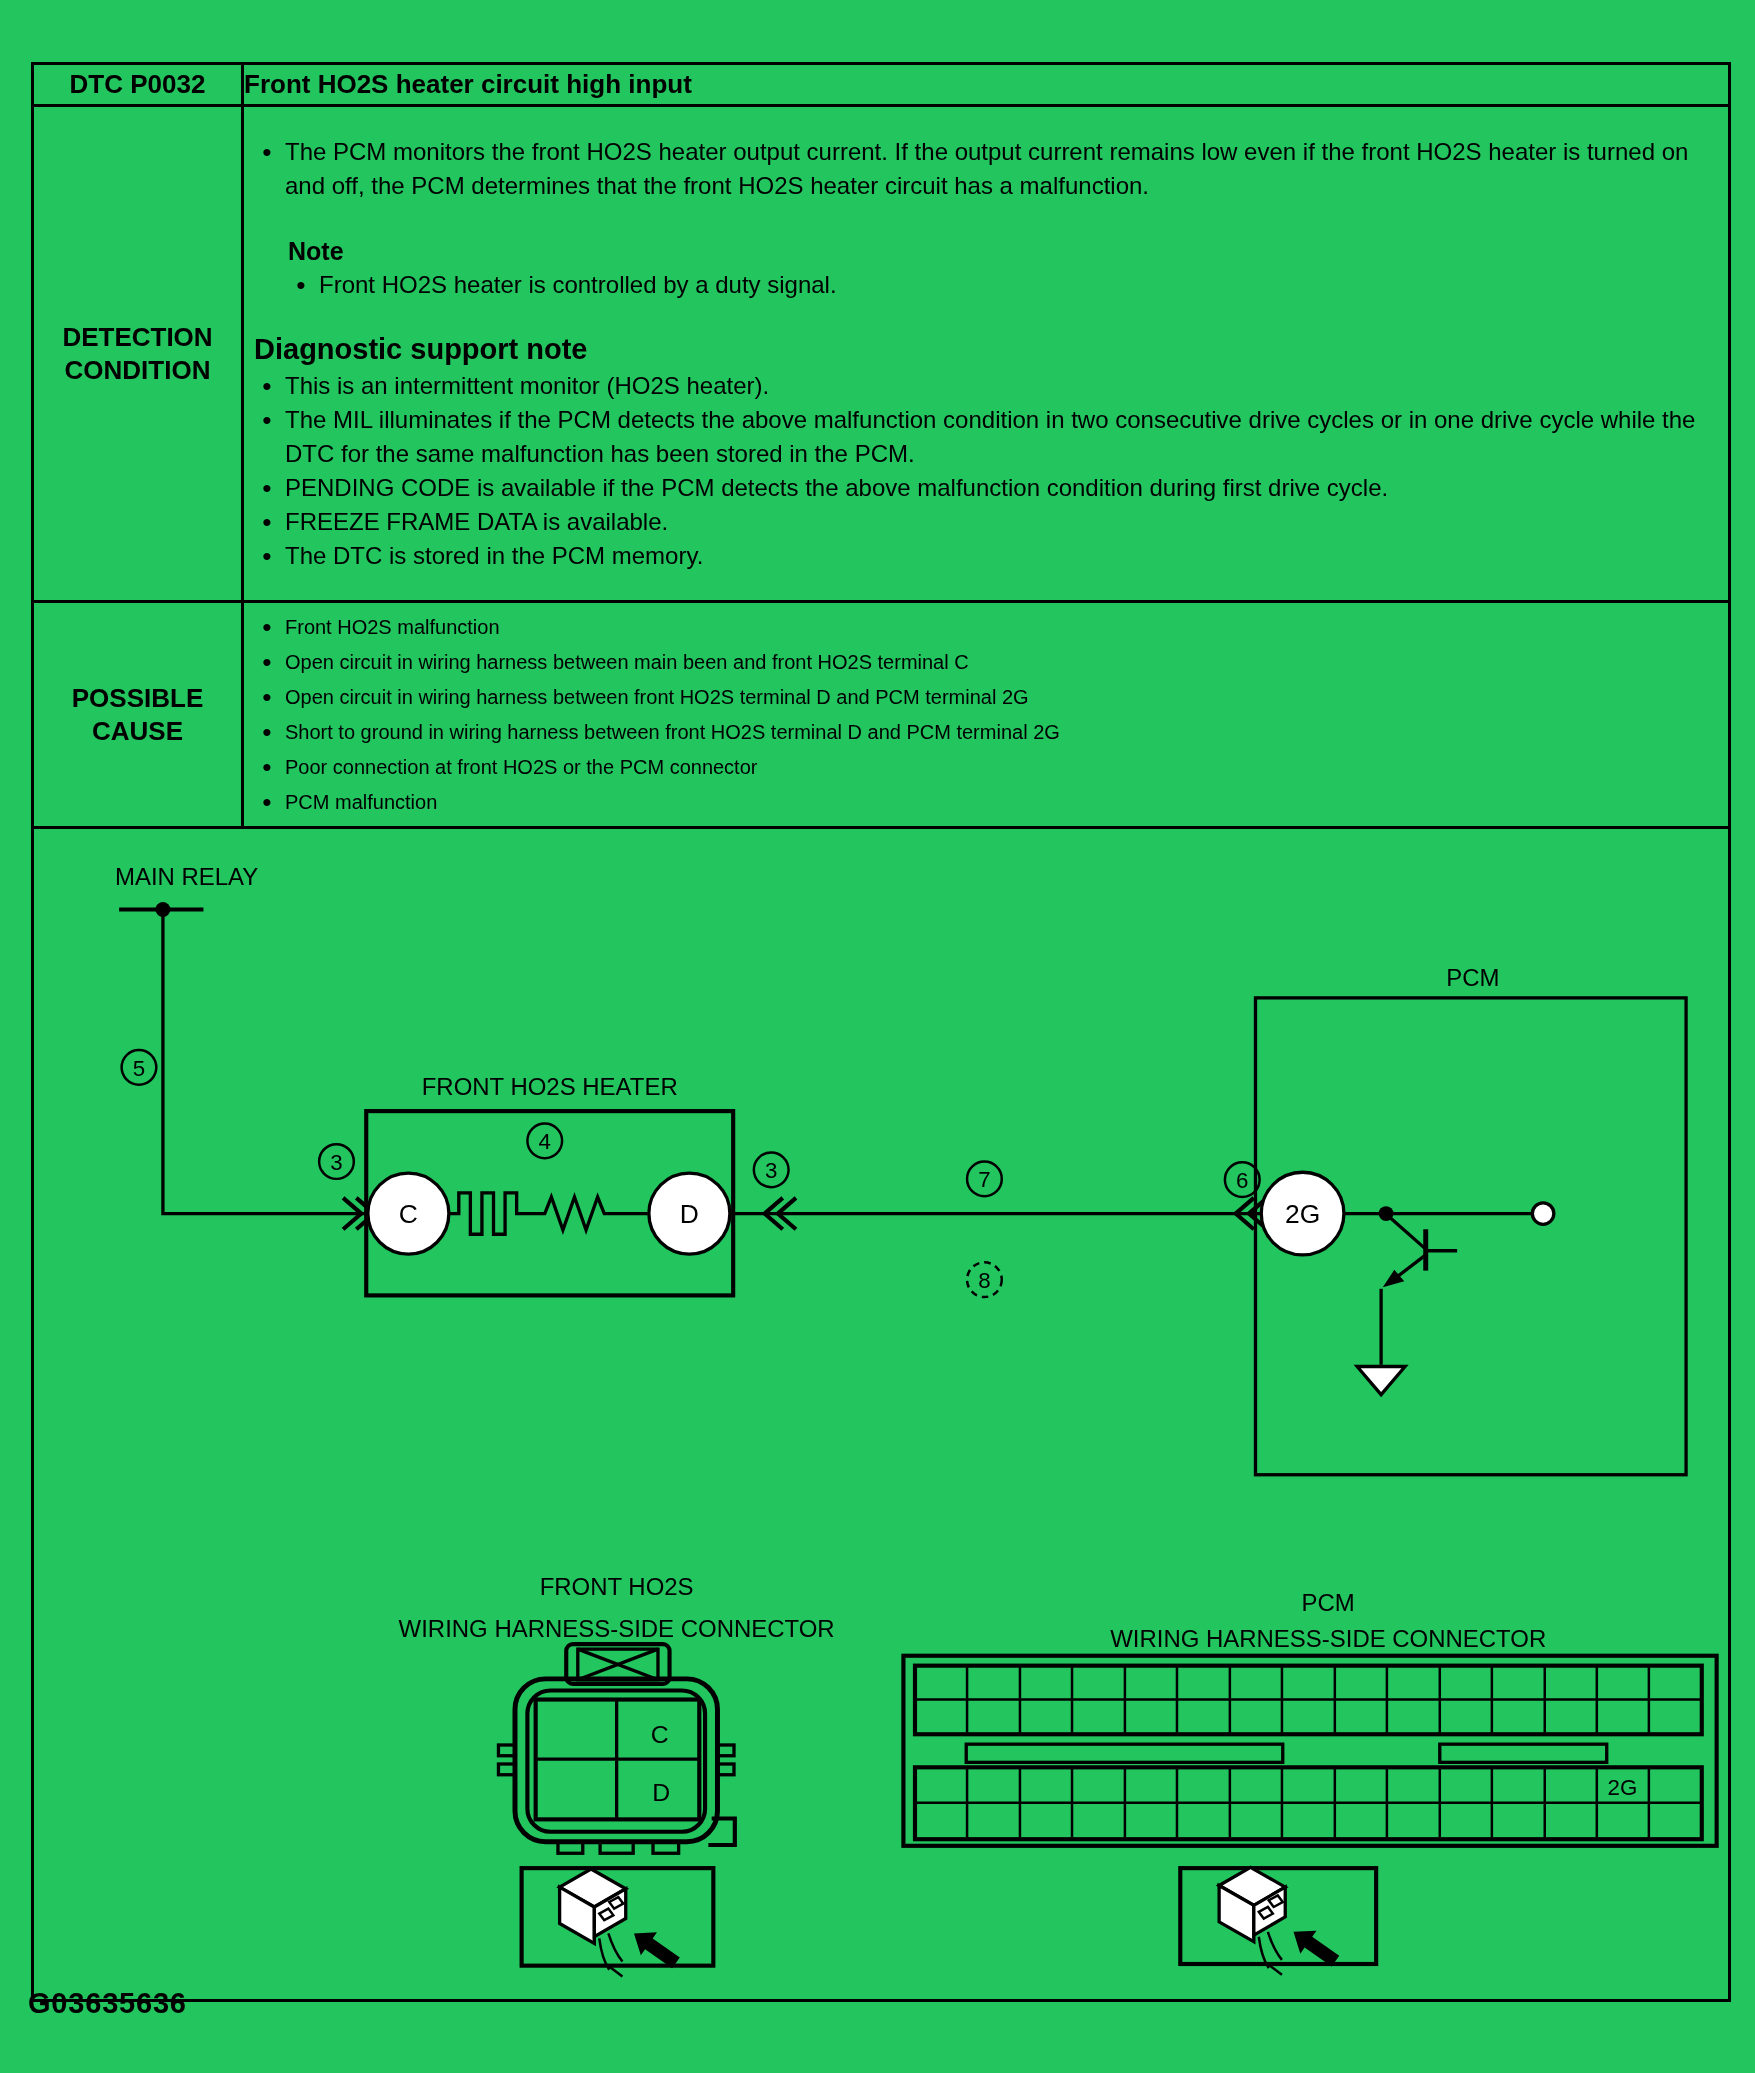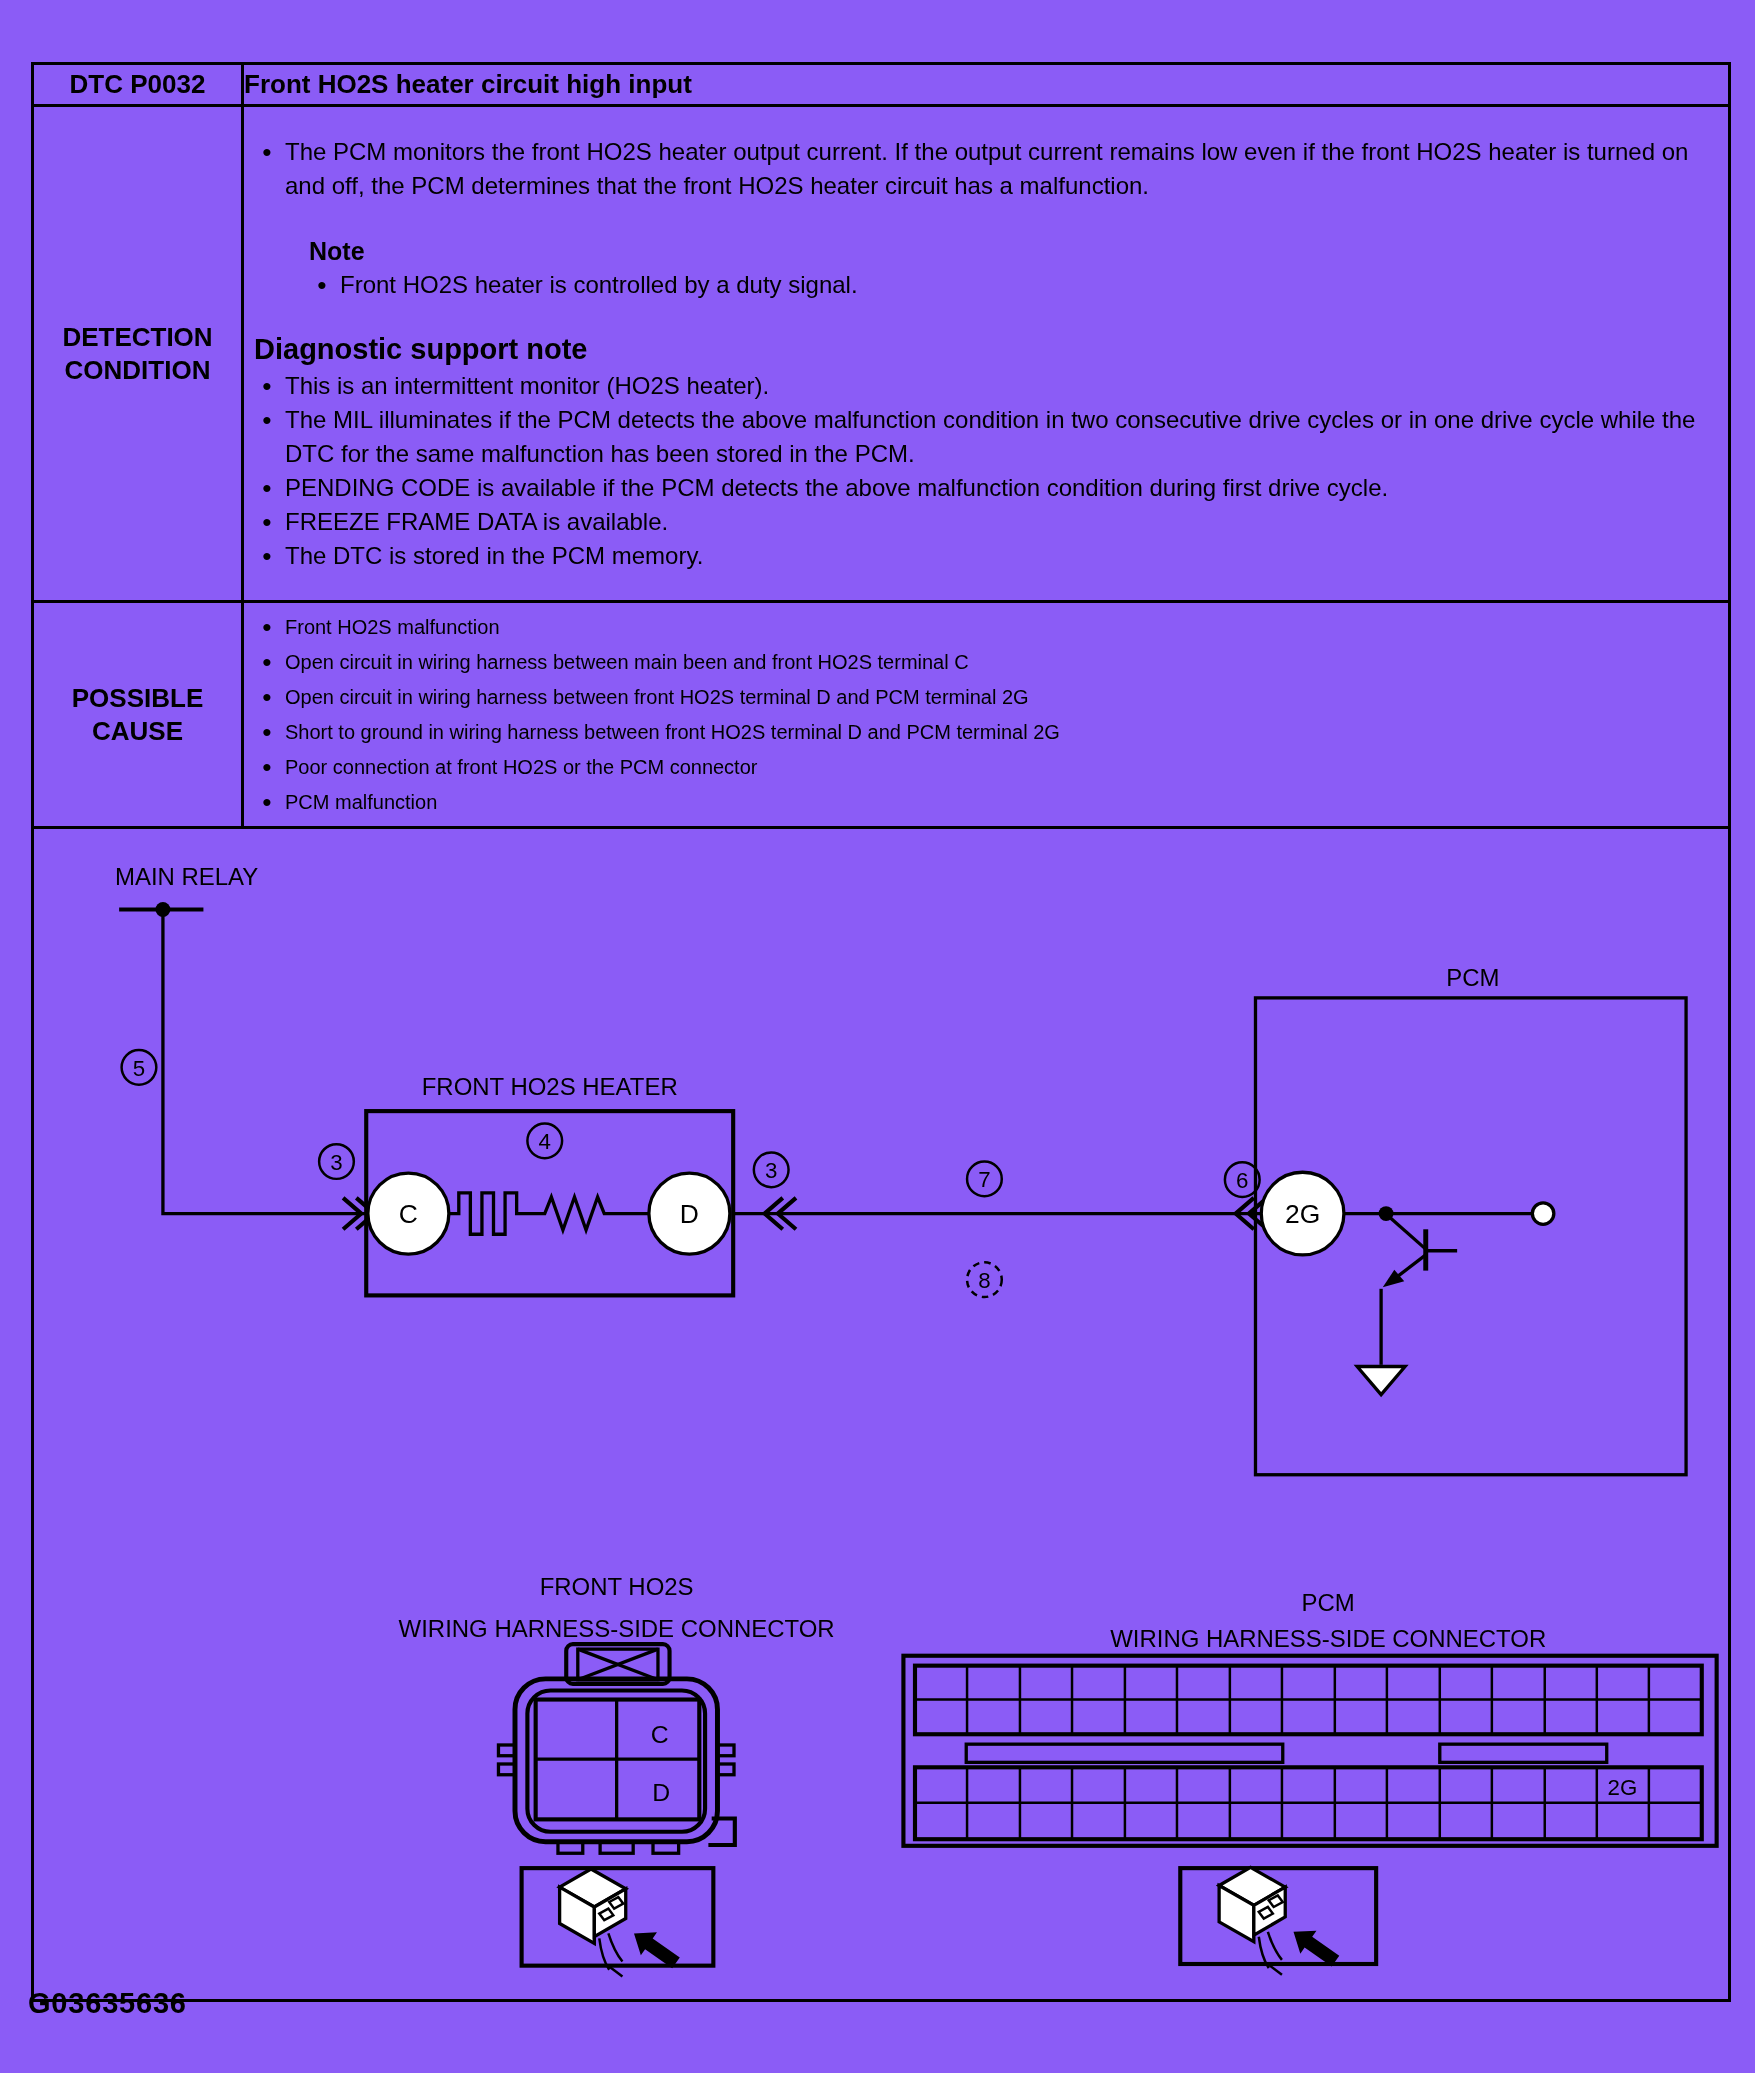--- a/index.html
+++ b/index.html
@@ -1,28 +1,28 @@
 <!DOCTYPE html>
 <html style="font-size:13.2px"><head>
 <meta charset="utf-8">
 <style>
   html,body{margin:0;padding:0;background:#fff;}
-  .page{position:relative;width:1756px;height:2074px;background:#8b5cf6;color:#000;
+  .page{position:relative;width:1756px;height:2074px;background:#22c55e;color:#000;
         font-family:"Liberation Sans",sans-serif;}
   table.spec{position:absolute;left:31px;top:62px;width:1700px;border-collapse:collapse;table-layout:fixed;}
   table.spec td{border:3.3px solid #000;vertical-align:middle;padding:0;}
   .dtc-cell{width:207px;text-align:center;font-weight:bold;font-size:26px;height:39px;}
   .title-cell{font-weight:bold;font-size:26px;padding:3.3px 3.3px 3.3px 11.6px;}
   .rowlabel{text-align:center;font-weight:bold;font-size:26px;line-height:33px;}
   .content{padding:10px 21.5px 10px 10px;font-size:24px;line-height:34px;}
   ul.blist{list-style:none;margin:0;padding:0;}
   ul.blist li{position:relative;padding-left:31px;margin:0;}
   ul.blist li::before{content:"\2022";position:absolute;left:8.3px;top:0;font-size:26.5px;}
   .gap38{height:31px;}
-  .noteblock{margin-left:55px;}
+  .noteblock{margin-left:34px;}
   .notetitle{font-weight:bold;font-size:25px;line-height:34px;}
   .supporttitle{font-weight:bold;font-size:29px;line-height:40px;margin-top:27px;}
   .cause-content{padding:6.6px 21.5px 6.6px 10px;font-size:20px;line-height:35px;}
   .diagram-cell{height:1170px;vertical-align:top;text-align:right;}
   .diagram-cell svg{display:block;}
   .figcode{position:absolute;left:28px;top:1987px;font-size:29px;font-weight:bold;letter-spacing:0.8px;}
   svg text{fill:#000;font-family:"Liberation Sans",sans-serif;}
   .lbl{font-size:29px;}
   .term{font-size:32px;}
   .callout-num{font-size:27px;}

